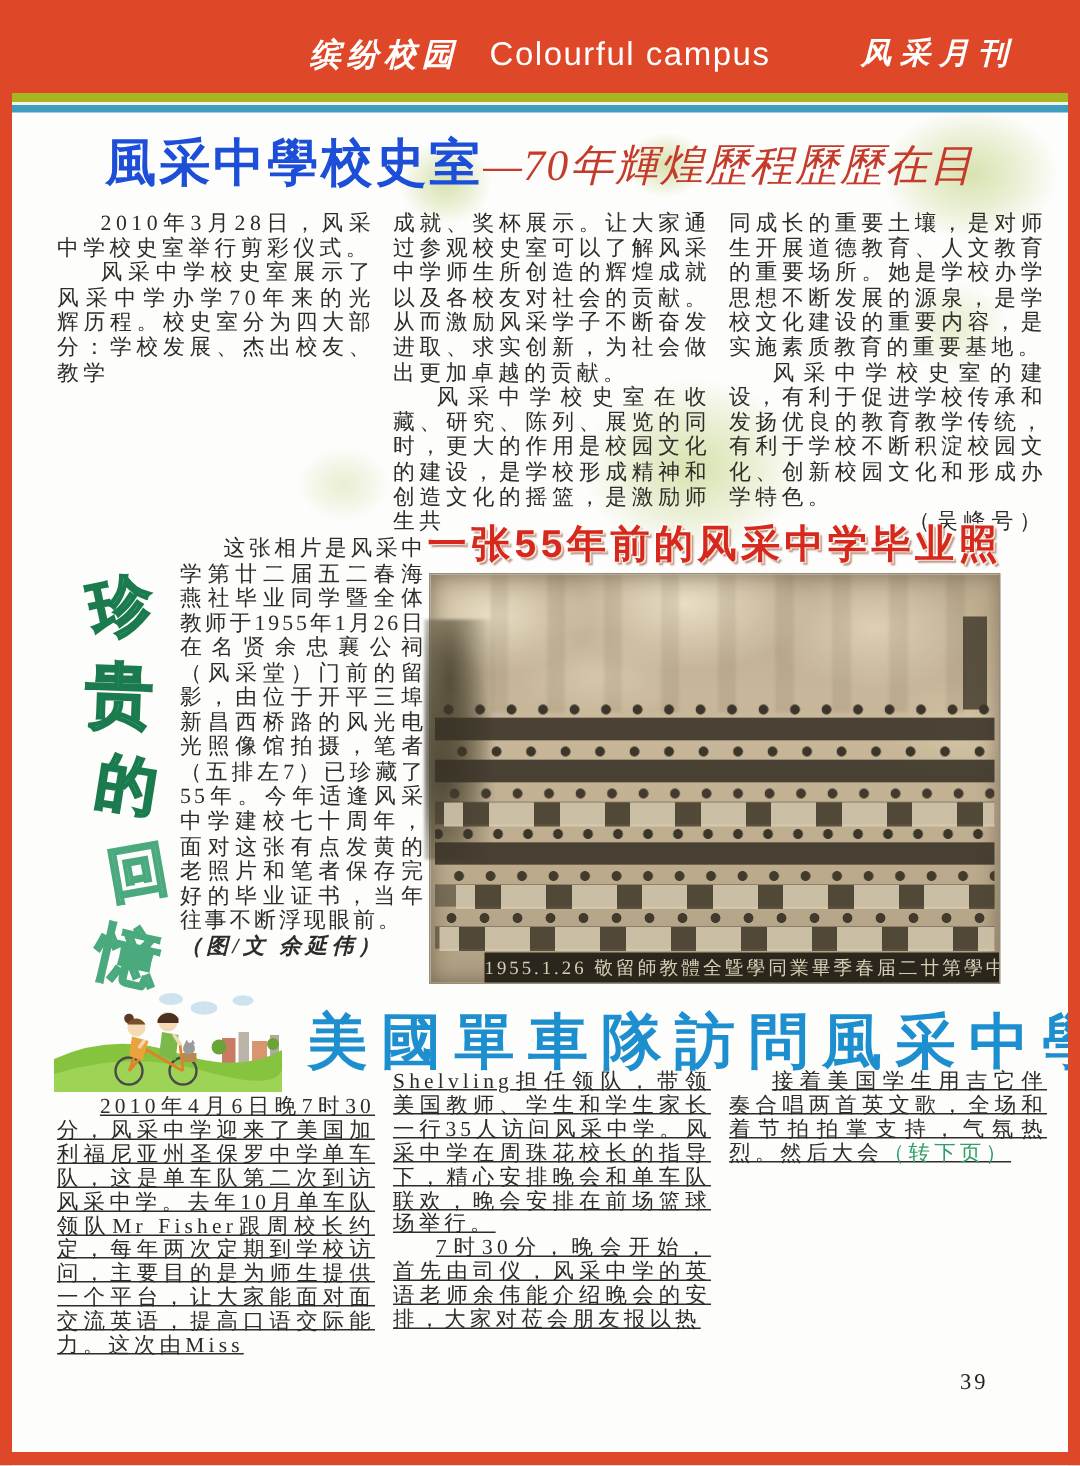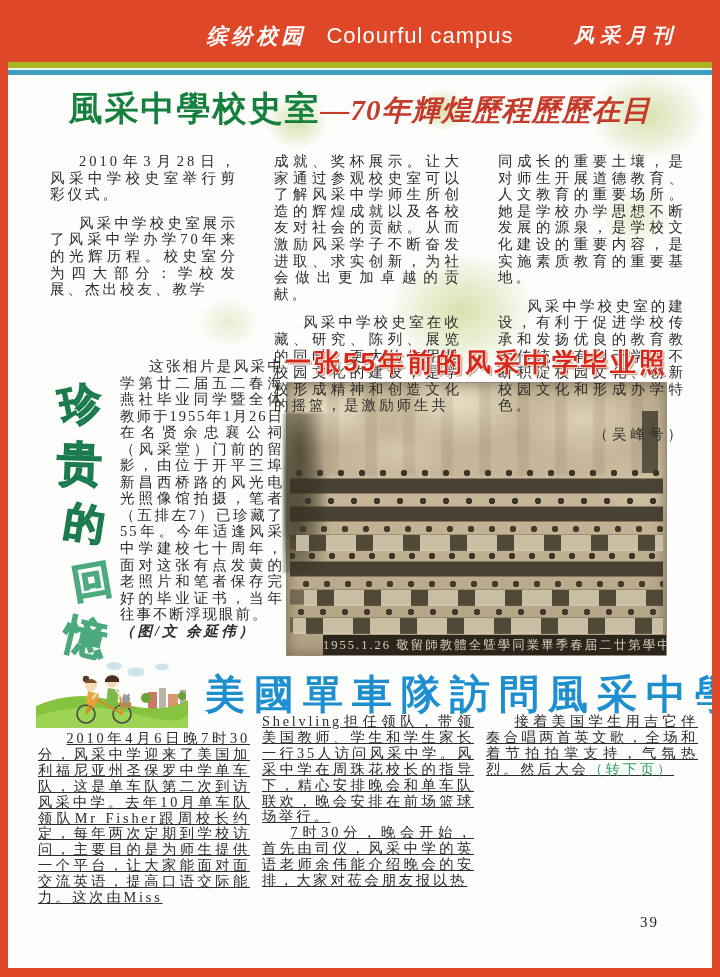--- a/index.html
+++ b/index.html
@@ -19,24 +19,24 @@
   .hdr-en{font-family:"Liberation Sans","DejaVu Sans",sans-serif;font-weight:normal;font-size:22px;
         letter-spacing:1px;margin-left:20px;}
   .hdr-mag{position:absolute;right:42px;top:22px;color:#fff;font-size:20px;font-weight:bold;
         font-style:italic;letter-spacing:6px;}
   
   .splash{position:absolute;border-radius:50%;z-index:1;
         background:radial-gradient(closest-side,rgba(185,204,112,0.55),rgba(185,204,112,0.28) 55%,rgba(185,204,112,0) 100%);}
   
   .t1{position:absolute;left:30px;top:86px;width:660px;text-align:center;white-space:nowrap;z-index:5;}
   .t1-main{font-family:Liberation Mono, monospace;font-weight:bold;font-size:34px;
-        color:#15803d;letter-spacing:2px;}
-  .t1-sub{font-weight:bold;font-style:italic;font-size:29px;color:#c53b2b;letter-spacing:1px;}
+        color:#1d4ed8;letter-spacing:2px;}
+  .t1-sub{font-weight:normal;font-style:italic;font-size:29px;color:#c53b2b;letter-spacing:1px;}
   .bt{font-size:14.5px;line-height:16.6px;text-align:justify;letter-spacing:3px;z-index:5;}
-  .bt p{margin:12px;}
+  .bt p{margin:0;}
   .ind{text-indent:2em;}
   .colA{position:absolute;left:38px;top:141px;width:212px;}
   .colB{position:absolute;left:262px;top:141px;width:212px;}
   .colC{position:absolute;left:486px;top:141px;width:212px;}
   .byline1{text-align:right;letter-spacing:4px;margin-top:1px;}
   
   .vchar{position:absolute;font-family:"Liberation Sans","DejaVu Sans",sans-serif;font-weight:bold;z-index:6;}
   .vchar.solid{color:#35a873;-webkit-text-stroke:1.5px #1b7b4e;text-shadow:1px 1px 0 rgba(255,255,255,.6);}
   .vchar.pale{color:#cfe9da;-webkit-text-stroke:1.5px #4aa97d;text-shadow:1px 1px 0 rgba(255,255,255,.7);}
   .mem{position:absolute;left:120px;top:358px;width:164px;font-size:14.5px;line-height:16.55px;

